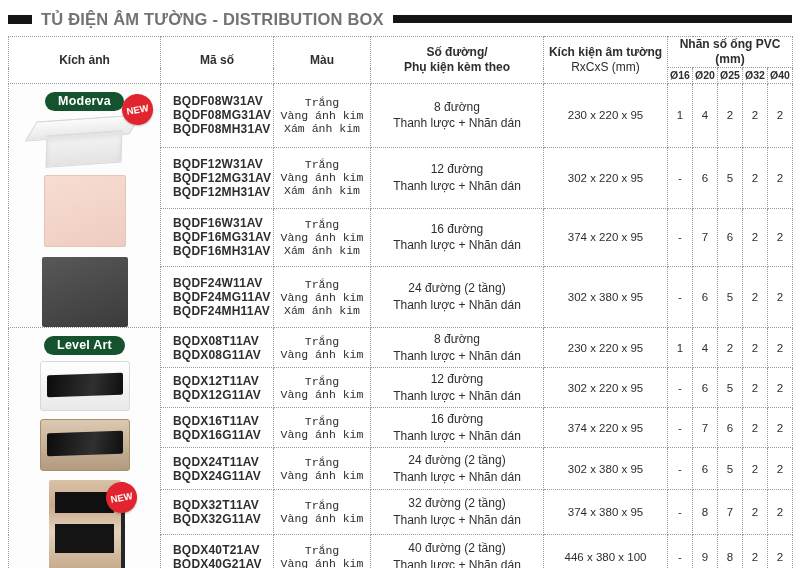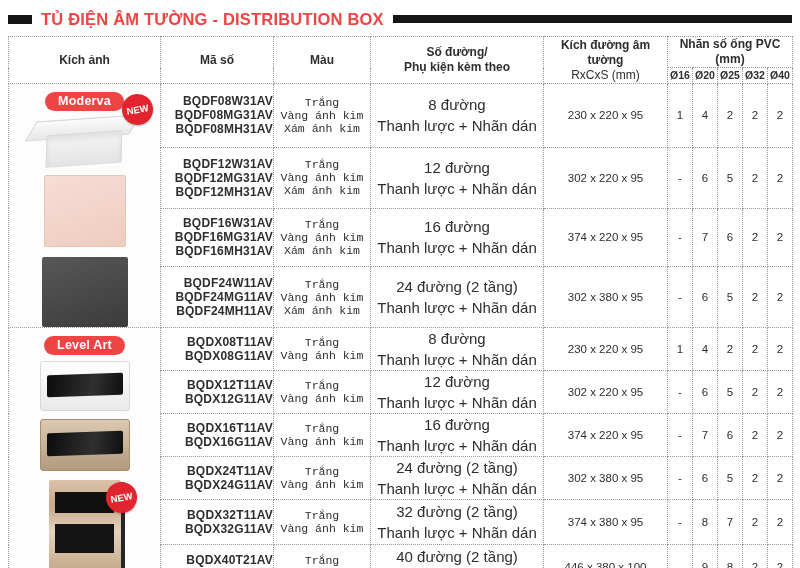--- a/index.html
+++ b/index.html
@@ -3,47 +3,47 @@
 <meta charset="utf-8">
 <style>
   * { box-sizing: border-box; margin: 0; padding: 0; }
   html, body { width: 800px; height: 568px; background: #ffffff; overflow: hidden;
     font-family: "Liberation Sans", sans-serif; color: #2e2e2e; }
   .page { position: relative; width: 800px; height: 568px; padding-top: 6px; }
 
   
   .title-bar { display: flex; align-items: center; margin: 2px 8px 6px 8px; gap: 9px; height: 22px; }
   .title-lead { width: 24px; height: 9px; background: #151515; flex: 0 0 auto; }
-  .title-text { color: #ef4444; font-weight: bold; font-size: 16.5px; letter-spacing: 0.2px; white-space: nowrap; }
+  .title-text { color: #737373; font-weight: bold; font-size: 16.5px; letter-spacing: 0.2px; white-space: nowrap; }
   .title-rule { flex: 1; height: 8px; background: #151515; }
 
   
   table { border-collapse: collapse; table-layout: fixed; width: 784px; margin: 0 8px; }
   th, td { border: 1px dotted #9a9a9a; padding: 0; vertical-align: middle; }
   thead th { font-weight: bold; font-size: 12px; line-height: 1.25; text-align: center; }
   tr.hdr-top { height: 18px; }
   tr.hdr-sub { height: 16px; }
   .hdr-two-line div { font-size: 12px; }
   .pvc-size-th { font-size: 10.5px; font-weight: bold; }
   .pvc-unit { font-weight: bold; }
   tr.section-start td { border-top: 1px dotted #5a5a5a; }
 
-  td.code-cell  { text-align: right; }
+  td.code-cell  { text-align: left; }
   .stack { display: flex; flex-direction: column; justify-content: space-evenly; height: 100%; }
   .code-line  { font-weight: bold; font-size: 12px; padding-left: 12px; letter-spacing: 0.2px; }
   .color-line { font-size: 11.5px; text-align: center; font-family: Liberation Mono, monospace; }
-  td.ways-cell { text-align: center; font-size: 15px; line-height: 1.4; }
+  td.ways-cell { text-align: center; font-size: 12px; line-height: 1.4; }
   td.size-cell { text-align: center; font-size: 11.5px; }
   td.pvc-cell  { text-align: center; font-size: 11.5px; }
 
   
   td.img-cell { vertical-align: top; background: #fdfdfd; }
   .section-visual { position: relative; width: 100%; height: 100%; padding-top: 7px; }
   .pill-row { text-align: center; height: 20px; }
-  .pill { display: inline-block; background: #ef4444; color: #ffffff; font-weight: bold;
+  .pill { display: inline-block; background: #14532d; color: #ffffff; font-weight: bold;
     font-size: 12.5px; padding: 2px 13px 3px 13px; border-radius: 999px; letter-spacing: 0.2px; }
   .new-badge { position: absolute; width: 31px; height: 31px; border-radius: 50%;
     background: #e1242d; color: #ffffff; font-size: 9.5px; font-weight: bold;
     display: flex; align-items: center; justify-content: center; transform: rotate(-10deg);
     box-shadow: 0 1px 2px rgba(0,0,0,0.25); z-index: 3; }
   .badge-top { top: 10px; right: 7px; }
   .badge-box { top: 2px; right: -16px; }
 
   .product { position: relative; }
   
@@ -100,21 +100,21 @@
     <thead>
       <tr class="hdr-top">
         <th rowspan="2">Kích ảnh</th>
         <th rowspan="2">Mã số</th>
         <th rowspan="2">Màu</th>
         <th rowspan="2" class="hdr-two-line">
           <div>Số đường/</div>
           <div>Phụ kiện kèm theo</div>
         </th>
         <th rowspan="2" class="hdr-two-line">
-          <div>Kích đường âm tường</div>
+          <div>Kích kiện âm tường</div>
           <div style="font-weight:normal;">RxCxS (mm)</div>
         </th>
         <th colspan="5">
           <span>Nhãn số ống PVC</span>
           <span class="pvc-unit">(mm)</span>
         </th>
       </tr>
       <tr class="hdr-sub">
         <th class="pvc-size-th">Ø16</th>
         <th class="pvc-size-th">Ø20</th>

